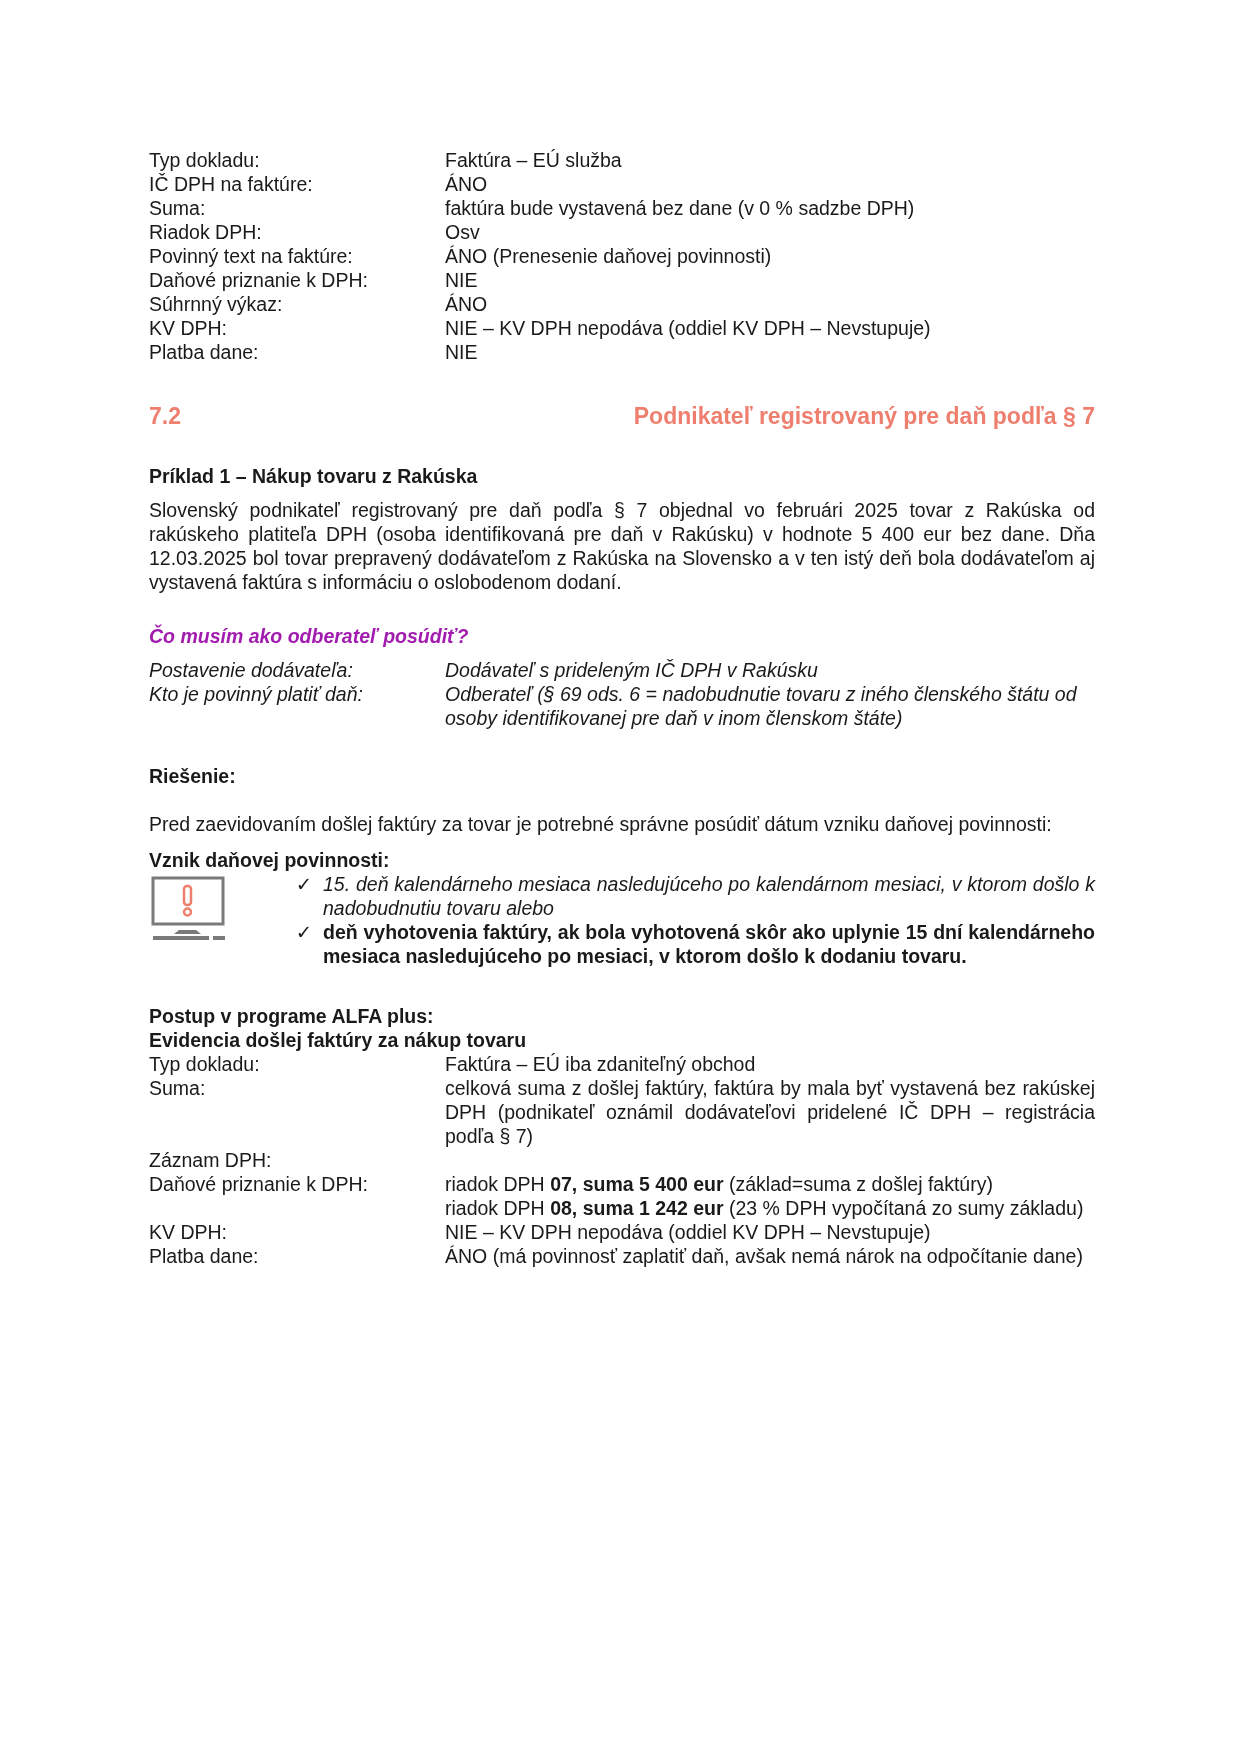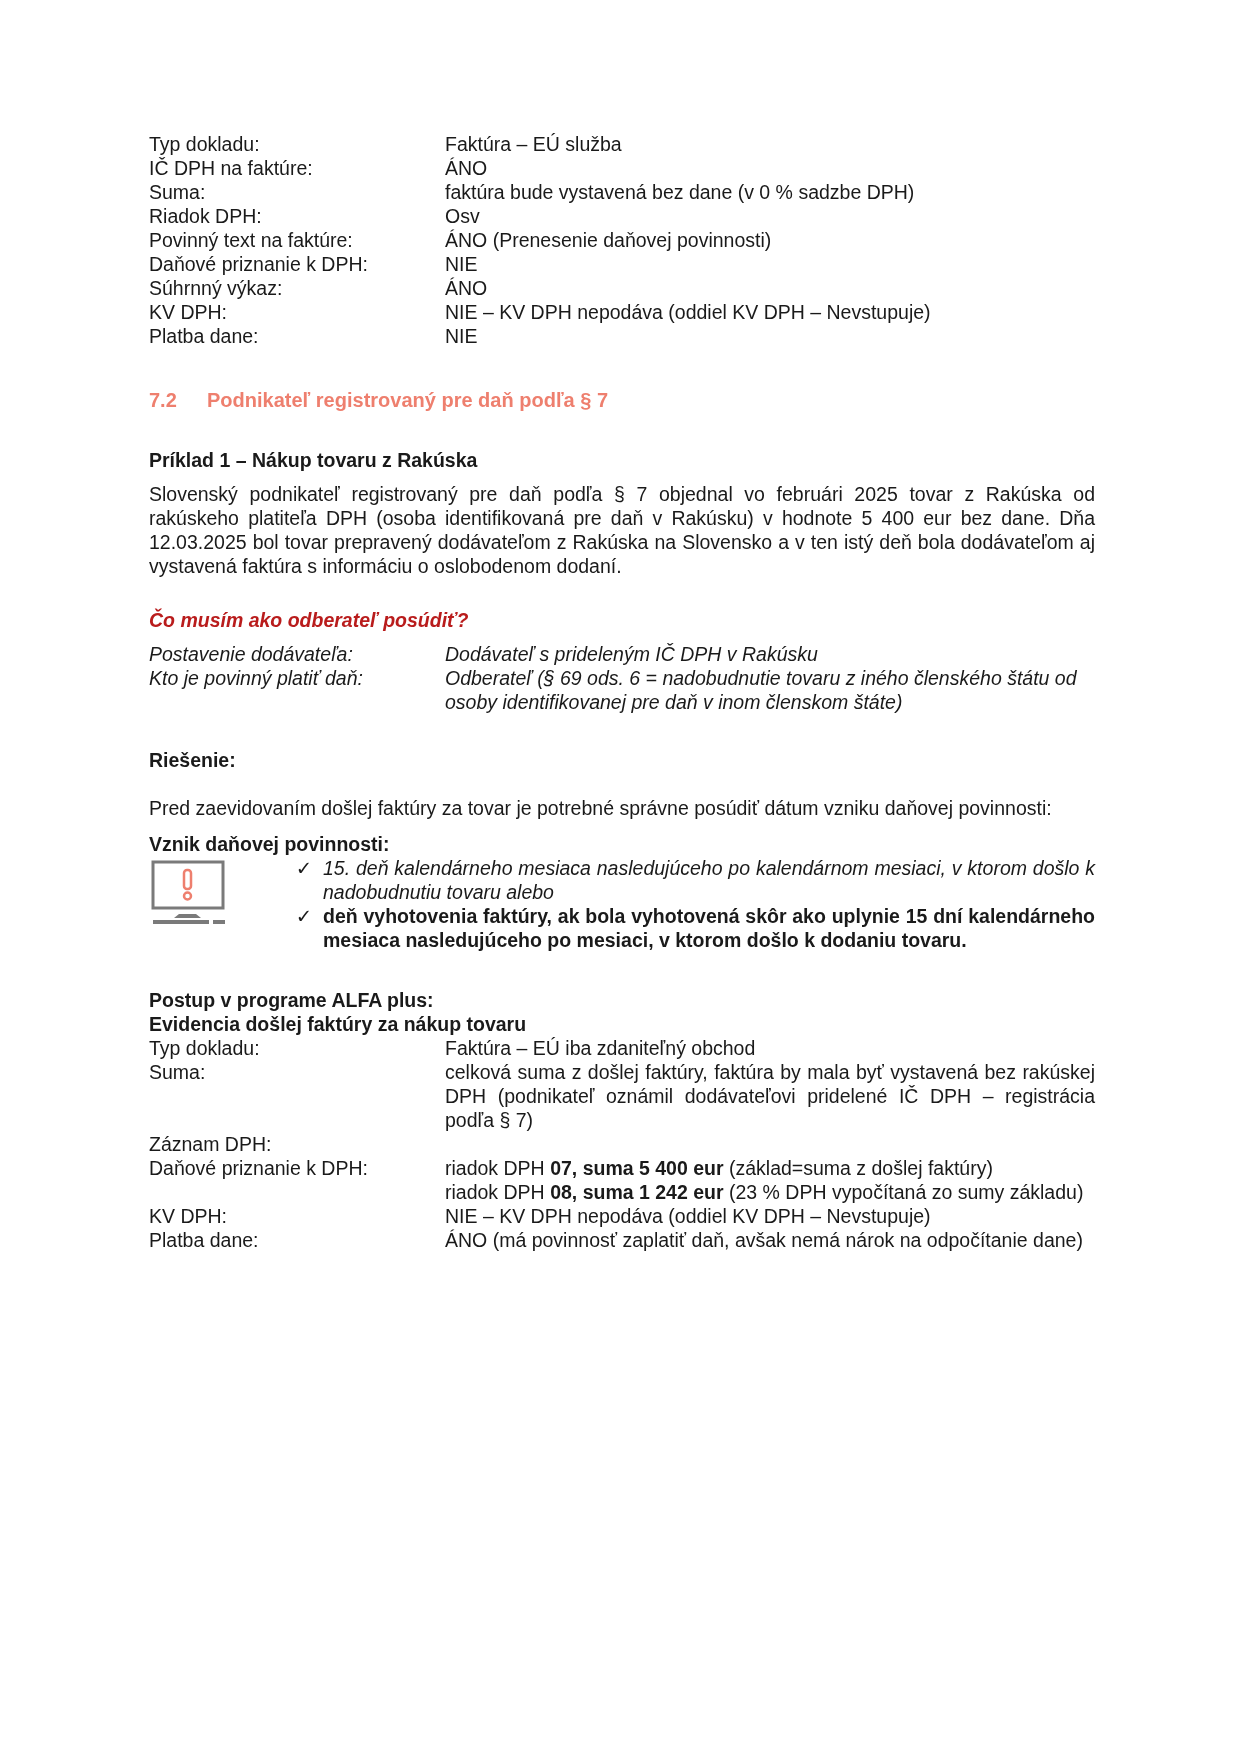--- a/index.html
+++ b/index.html
@@ -1,32 +1,32 @@
 <!DOCTYPE html>
 <html><head>
 <meta charset="utf-8">
 <style>
   html, body { margin: 0; padding: 0; background: #ffffff; }
   body {
     width: 1241px; height: 1755px; position: relative; overflow: hidden;
     font-family: "Liberation Sans", sans-serif; color: #1a1a1a;
     font-size: 19.5px; line-height: 24px;
   }
-  .page { position: absolute; left: 149px; top: 132px; width: 946px; }
+  .page { position: absolute; left: 149px; top: 148px; width: 946px; }
   .kv { display: flex; }
   .kv .k { width: 296px; flex: 0 0 296px; }
   .kv .v { flex: 1; }
   .justify { text-align: justify; }
   .h2 {
-    color: #ee7f6e; font-weight: bold; font-size: 20px; line-height: 28px;
-    display: flex; margin-top: 38px;
+    color: #ee7f6e; font-weight: bold; font-size: 23px; line-height: 28px;
+    display: flex; margin-top: 38px; justify-content: space-between;
   }
   .h2 .num { width: 58px; }
   .bold { font-weight: bold; }
-  .ital-head { color: #b91c1c; font-style: italic; font-weight: bold; }
+  .ital-head { color: #a21caf; font-style: italic; font-weight: bold; }
   .italic { font-style: italic; }
   .check-row { display: flex; }
   .check { width: 38px; flex: 0 0 38px; text-align: center; }
   .icon-wrap { position: absolute; left: 0; width: 80px; height: 70px; }
 </style>
 </head>
 <body>
 
 <div class="page">
 

